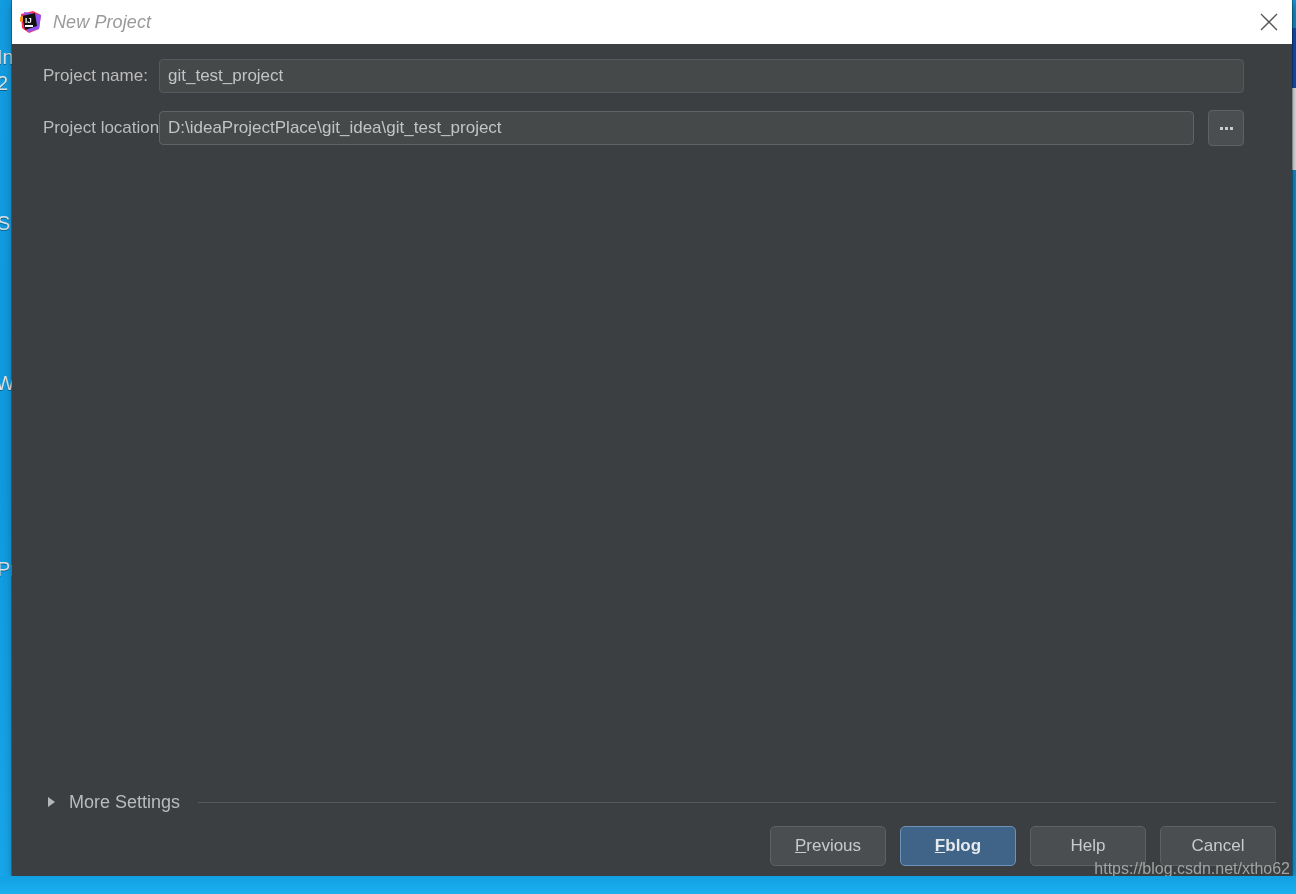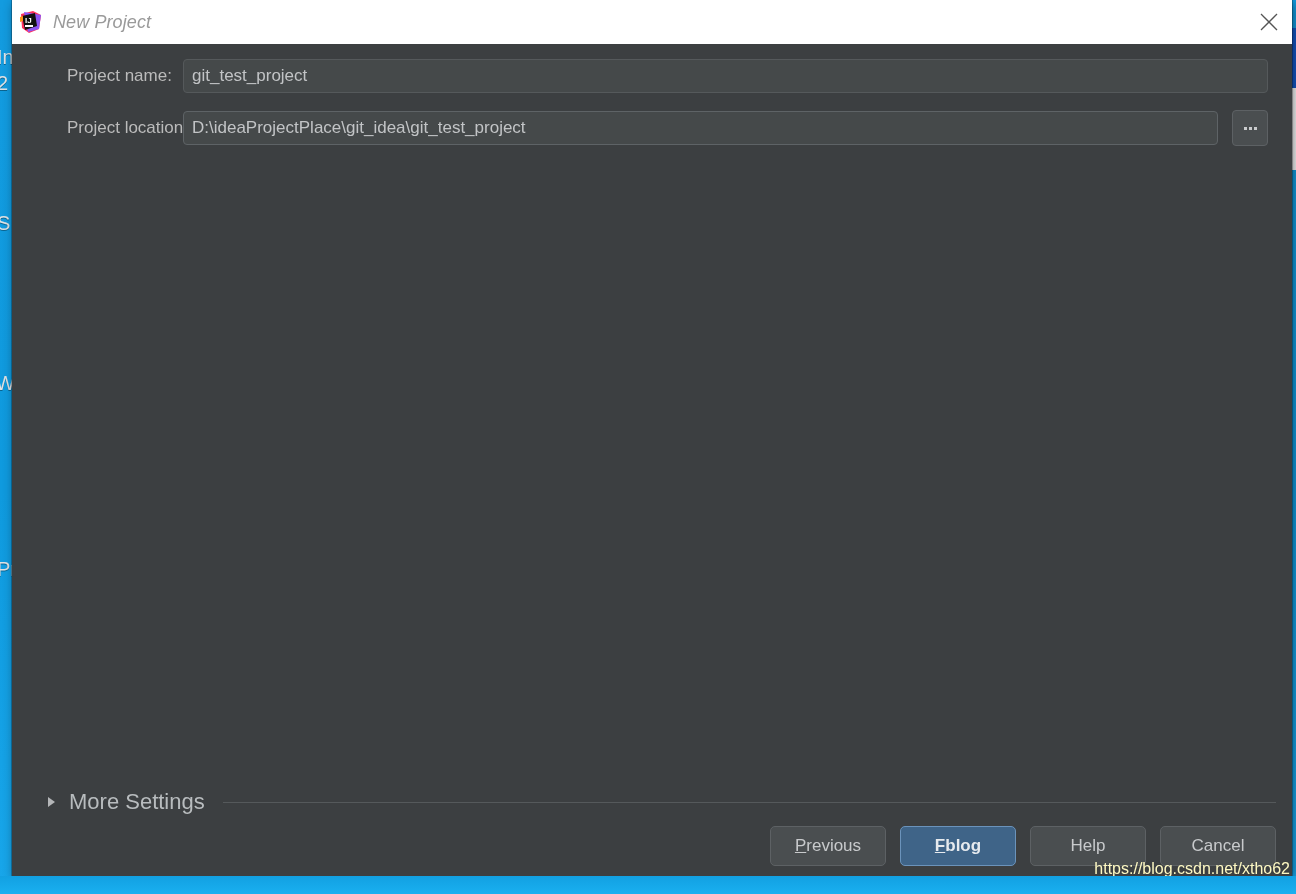--- a/index.html
+++ b/index.html
@@ -126,21 +126,20 @@
     background: #3c3f41;
   }
 
   .form-row {
     position: absolute;
     left: 0;
     right: 0;
     height: 28px;
     display: flex;
     align-items: center;
-    justify-content: center;
   }
   #row-name     { top: 18px; }
   #row-location { top: 70px; }
 
   .field-label {
     width: 147px;
     padding-left: 31px;
     box-sizing: border-box;
     color: #bbbbbb;
     font-size: 17px;
@@ -193,21 +192,21 @@
   #more-settings-arrow {
     margin-left: 36px;
     width: 0; height: 0;
     border-left: 7px solid #b4b6b8;
     border-top: 5px solid transparent;
     border-bottom: 5px solid transparent;
   }
   #more-settings-label {
     margin-left: 14px;
     color: #b8bcbe;
-    font-size: 22px;
+    font-size: 18px;
     white-space: nowrap;
   }
   #more-settings-separator {
     flex: 1 1 auto;
     height: 1px;
     background: #55595b;
     margin-left: 18px;
   }
 
   
@@ -239,21 +238,21 @@
     color: #e6eaee;
     font-weight: bold;
   }
   .mnem { text-decoration: underline; }
 
   
   #watermark {
     position: absolute;
     right: 2px;
     bottom: -2px;
-    color: #fef9c3;
+    color: #a3a3a3;
     font-size: 16px;
     white-space: nowrap;
     font-family: "Liberation Sans", sans-serif;
   }
 
   
   #taskbar {
     position: absolute;
     left: 0;
     bottom: 0;

